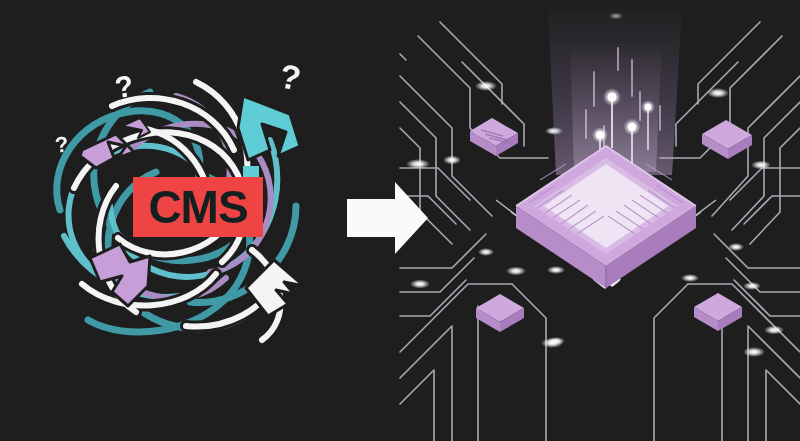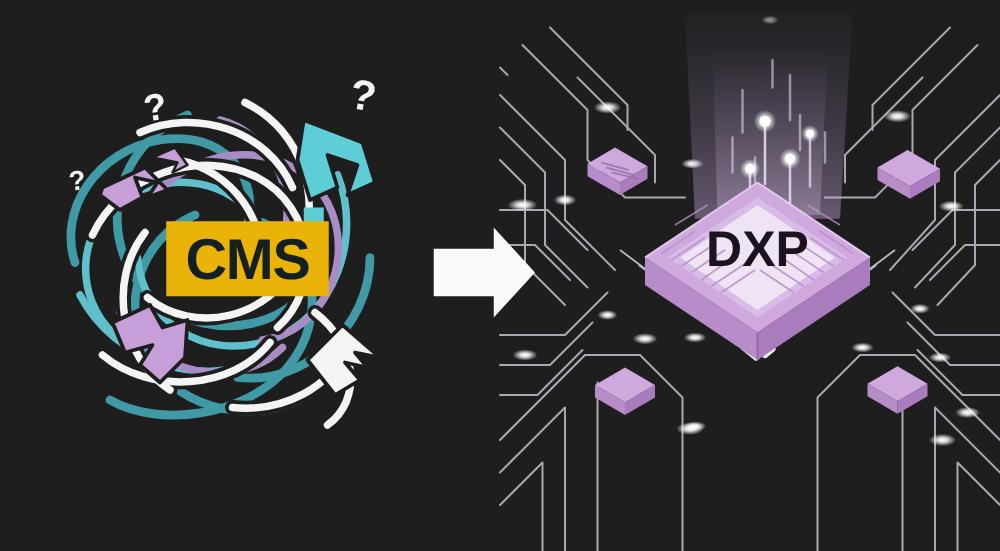--- a/index.html
+++ b/index.html
@@ -1,20 +1,20 @@
 <!DOCTYPE html>
 <html><head>
 <meta charset="utf-8">
 <style>
   html,body{margin:0;padding:0;background:#1c1c1c;}
   body{font-family:"Liberation Sans",sans-serif;}
   #stage{position:relative;width:800px;height:441px;background:#1e1e1e;overflow:hidden;}
   #stage svg.layer{position:absolute;left:0;top:0;width:800px;height:441px;display:block;}
   .cms-label{position:absolute;display:flex;align-items:center;justify-content:center;
-    background:#eab308;left:133px;top:177px;width:130px;height:60px;z-index:40;}
+    background:#ef4444;left:133px;top:177px;width:130px;height:60px;z-index:40;}
   .cms-label span{font-family:"Liberation Sans",sans-serif;font-weight:700;font-size:46px;
     letter-spacing:-1px;color:#14201f;line-height:1;}
   .cms-tab{position:absolute;left:243px;top:166px;width:16px;height:14px;background:#5fcdd6;z-index:39;}
   .qmark{position:absolute;color:#f4f4f4;font-family:"Liberation Sans",sans-serif;
     font-weight:700;line-height:1;z-index:35;}
   .dxp-text{position:absolute;left:556px;top:178px;width:100px;height:44px;z-index:60;
     display:flex;align-items:center;justify-content:center;}
   .dxp-text span{font-family:"Liberation Sans",sans-serif;font-weight:700;font-size:40px;
     letter-spacing:0px;color:#1b1320;line-height:1;}
 </style>
@@ -231,23 +231,20 @@
       <path d="M476 308 L500 322 L500 332 L476 318 Z" fill="#b68dc9"></path>
       <path d="M524 308 L500 322 L500 332 L524 318 Z" fill="#a87cbd"></path>
     </g>
     <g>
       <path d="M694 307 L718 293 L742 307 L718 321 Z" fill="#cfa9de"></path>
       <path d="M694 307 L718 321 L718 331 L694 317 Z" fill="#b68dc9"></path>
       <path d="M742 307 L718 321 L718 331 L742 317 Z" fill="#a87cbd"></path>
     </g>
   </svg>
 
-  <div class="dxp-text">
-    <span>DXP</span>
-  </div>
 
   <svg class="layer" viewBox="0 0 800 441">
     <g fill="none" stroke="#1e1e1e" stroke-width="13" stroke-linecap="round">
       <path d="M60 210 C46 168 78 120 128 112 C178 104 208 140 198 180"></path>
       <path d="M92 268 C58 238 60 178 104 156 C150 132 206 152 214 200"></path>
       <path d="M150 92 C104 110 80 164 102 212 C126 262 196 276 236 242"></path>
       <path d="M218 86 C170 76 122 110 120 164 C118 222 176 262 228 248"></path>
       <path d="M270 140 C290 190 268 254 216 272 C162 290 114 256 110 206"></path>
       <path d="M88 320 C126 342 196 334 230 294 C264 254 252 196 210 178"></path>
       <path d="M158 334 C112 320 84 268 98 218 C112 168 168 146 212 166"></path>

